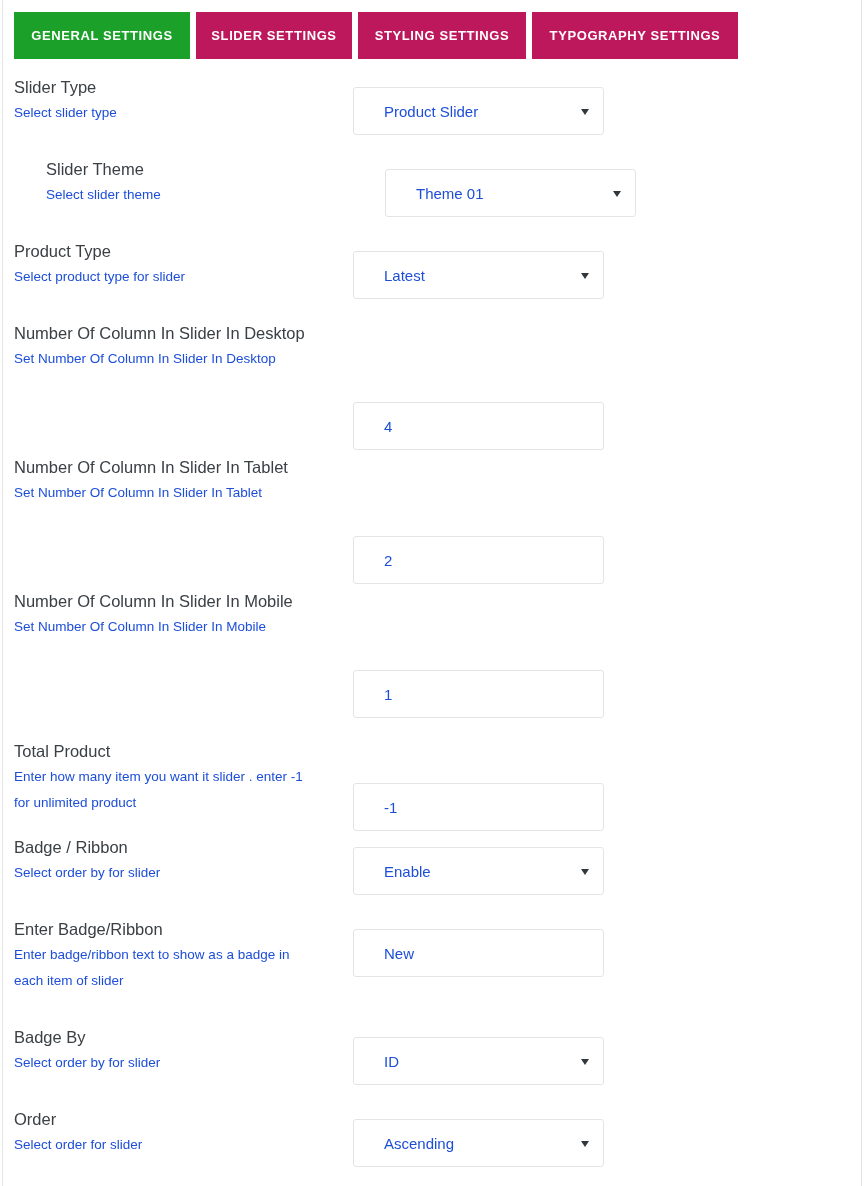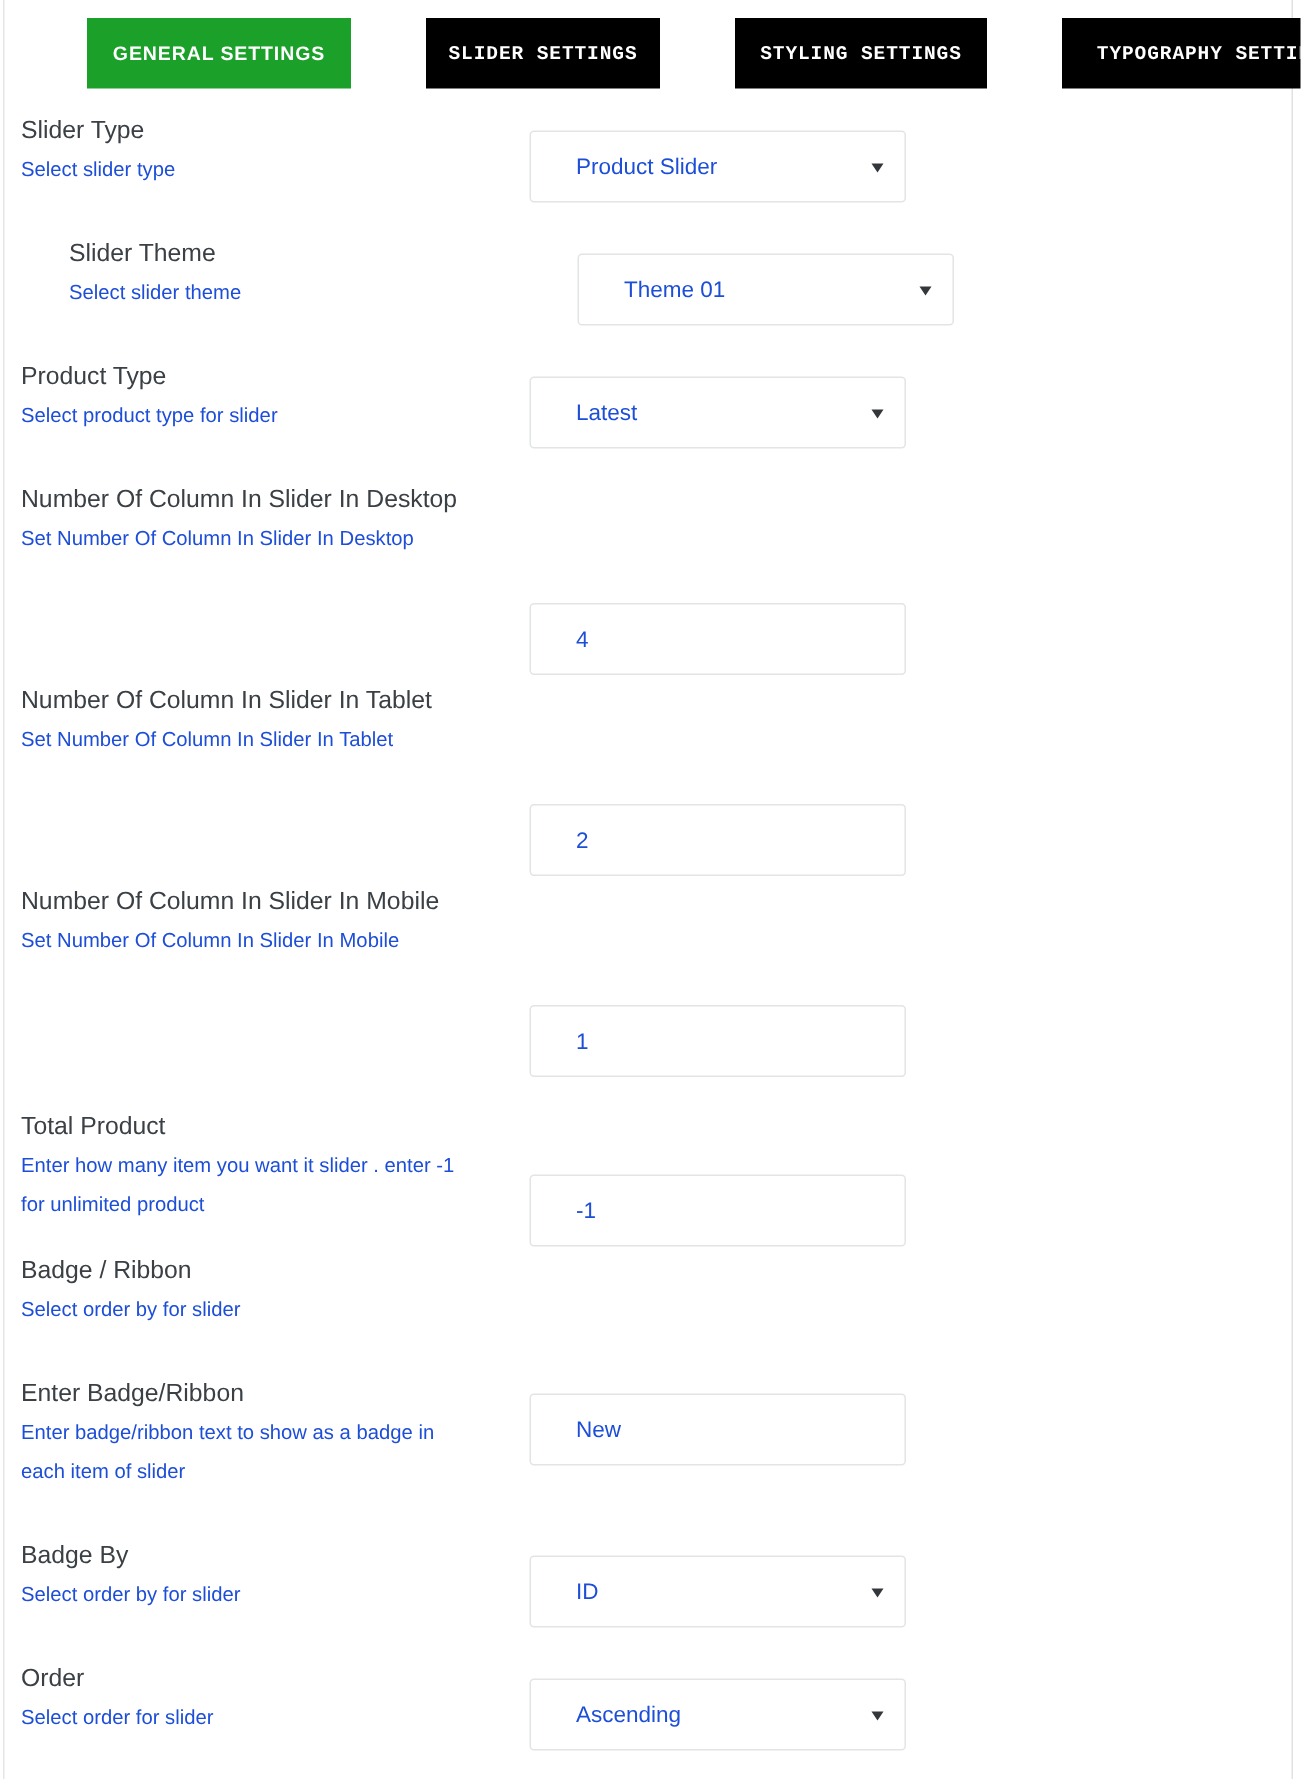--- a/index.html
+++ b/index.html
@@ -53,24 +53,23 @@
     justify-content: center;
     color: #ffffff;
     font-size: 13px;
     font-weight: bold;
     letter-spacing: 0.6px;
     text-transform: uppercase;
     cursor: pointer;
     user-select: none;
     white-space: nowrap;
     padding: 0 14px;
-    margin-left: 44px;
   }
   .tab.tab-active { background: #1ba02a; }
-  .tab.tab-inactive { background: #000000; font-family: Liberation Mono, monospace; }
+  .tab.tab-inactive { background: #be185d; }
   .tab-gap { width: 6px; }
 
   .tab-w1 { width: 176px; }
   .tab-w2 { width: 156px; }
   .tab-w3 { width: 168px; }
   .tab-w4 { width: 206px; }
 
   
   .form {
     position: absolute;
@@ -244,20 +243,26 @@
           <div class="control control-input">
             <span class="control-value">-1</span>
           </div>
         </div>
       </div>
       <div class="row" style="height: 80px; position: absolute; top: 760px; left: 0px;">
         <div class="row-label-col">
           <div class="field-label">Badge / Ribbon</div>
           <div class="field-desc">Select order by for slider</div>
         </div>
+        <div class="row-field-col" style="top: 13px;">
+          <div class="control control-select">
+            <span class="control-value">Enable</span>
+            <span class="select-arrow"></span>
+          </div>
+        </div>
       </div>
       <div class="row" style="height: 106px; position: absolute; top: 842px; left: 0px;">
         <div class="row-label-col">
           <div class="field-label">Enter Badge/Ribbon</div>
           <div class="field-desc">Enter badge/ribbon text to show as a badge in each item of slider</div>
         </div>
         <div class="row-field-col" style="top: 13px;">
           <div class="control control-input">
             <span class="control-value">New</span>
           </div>

